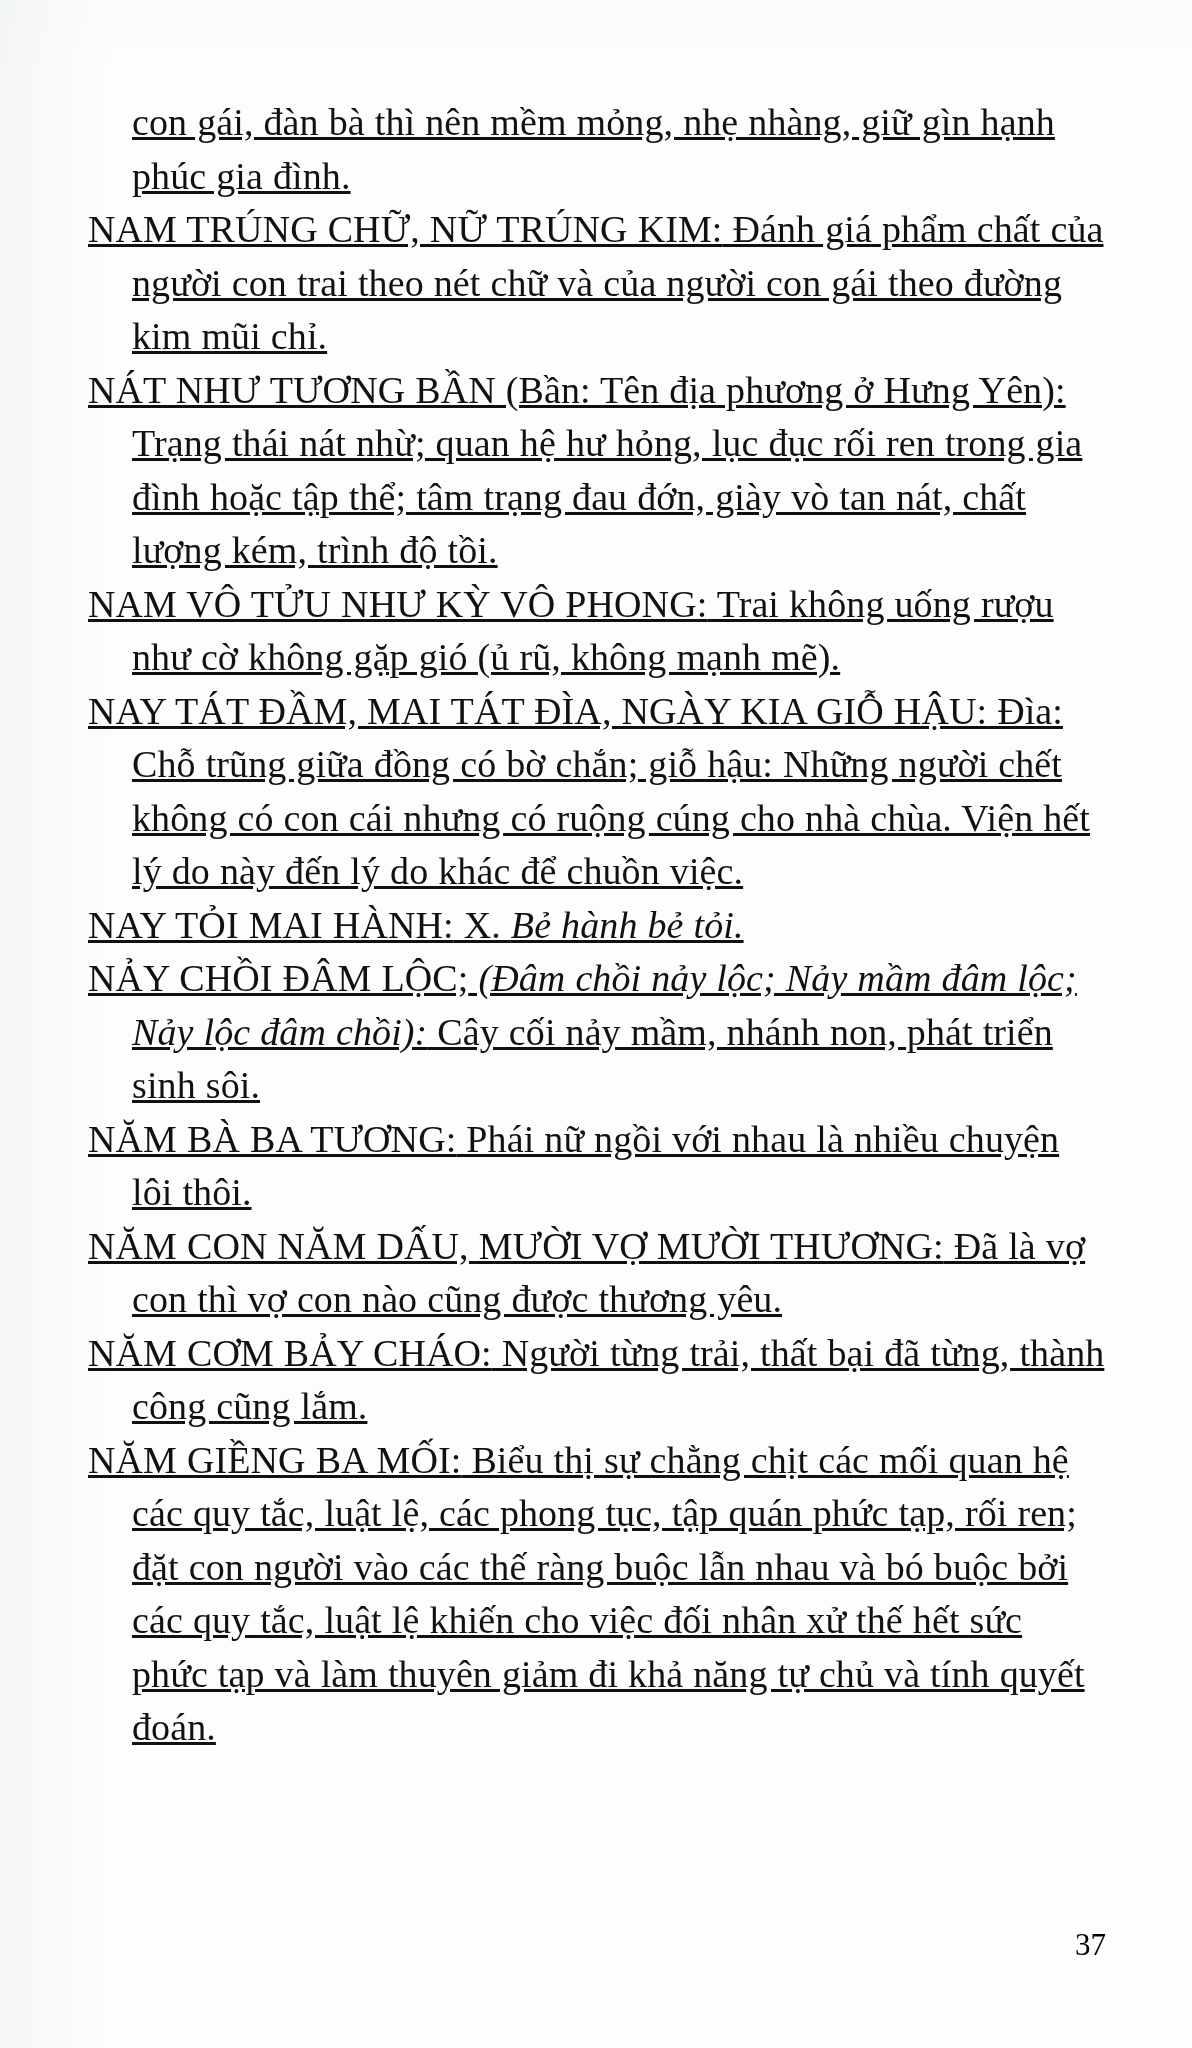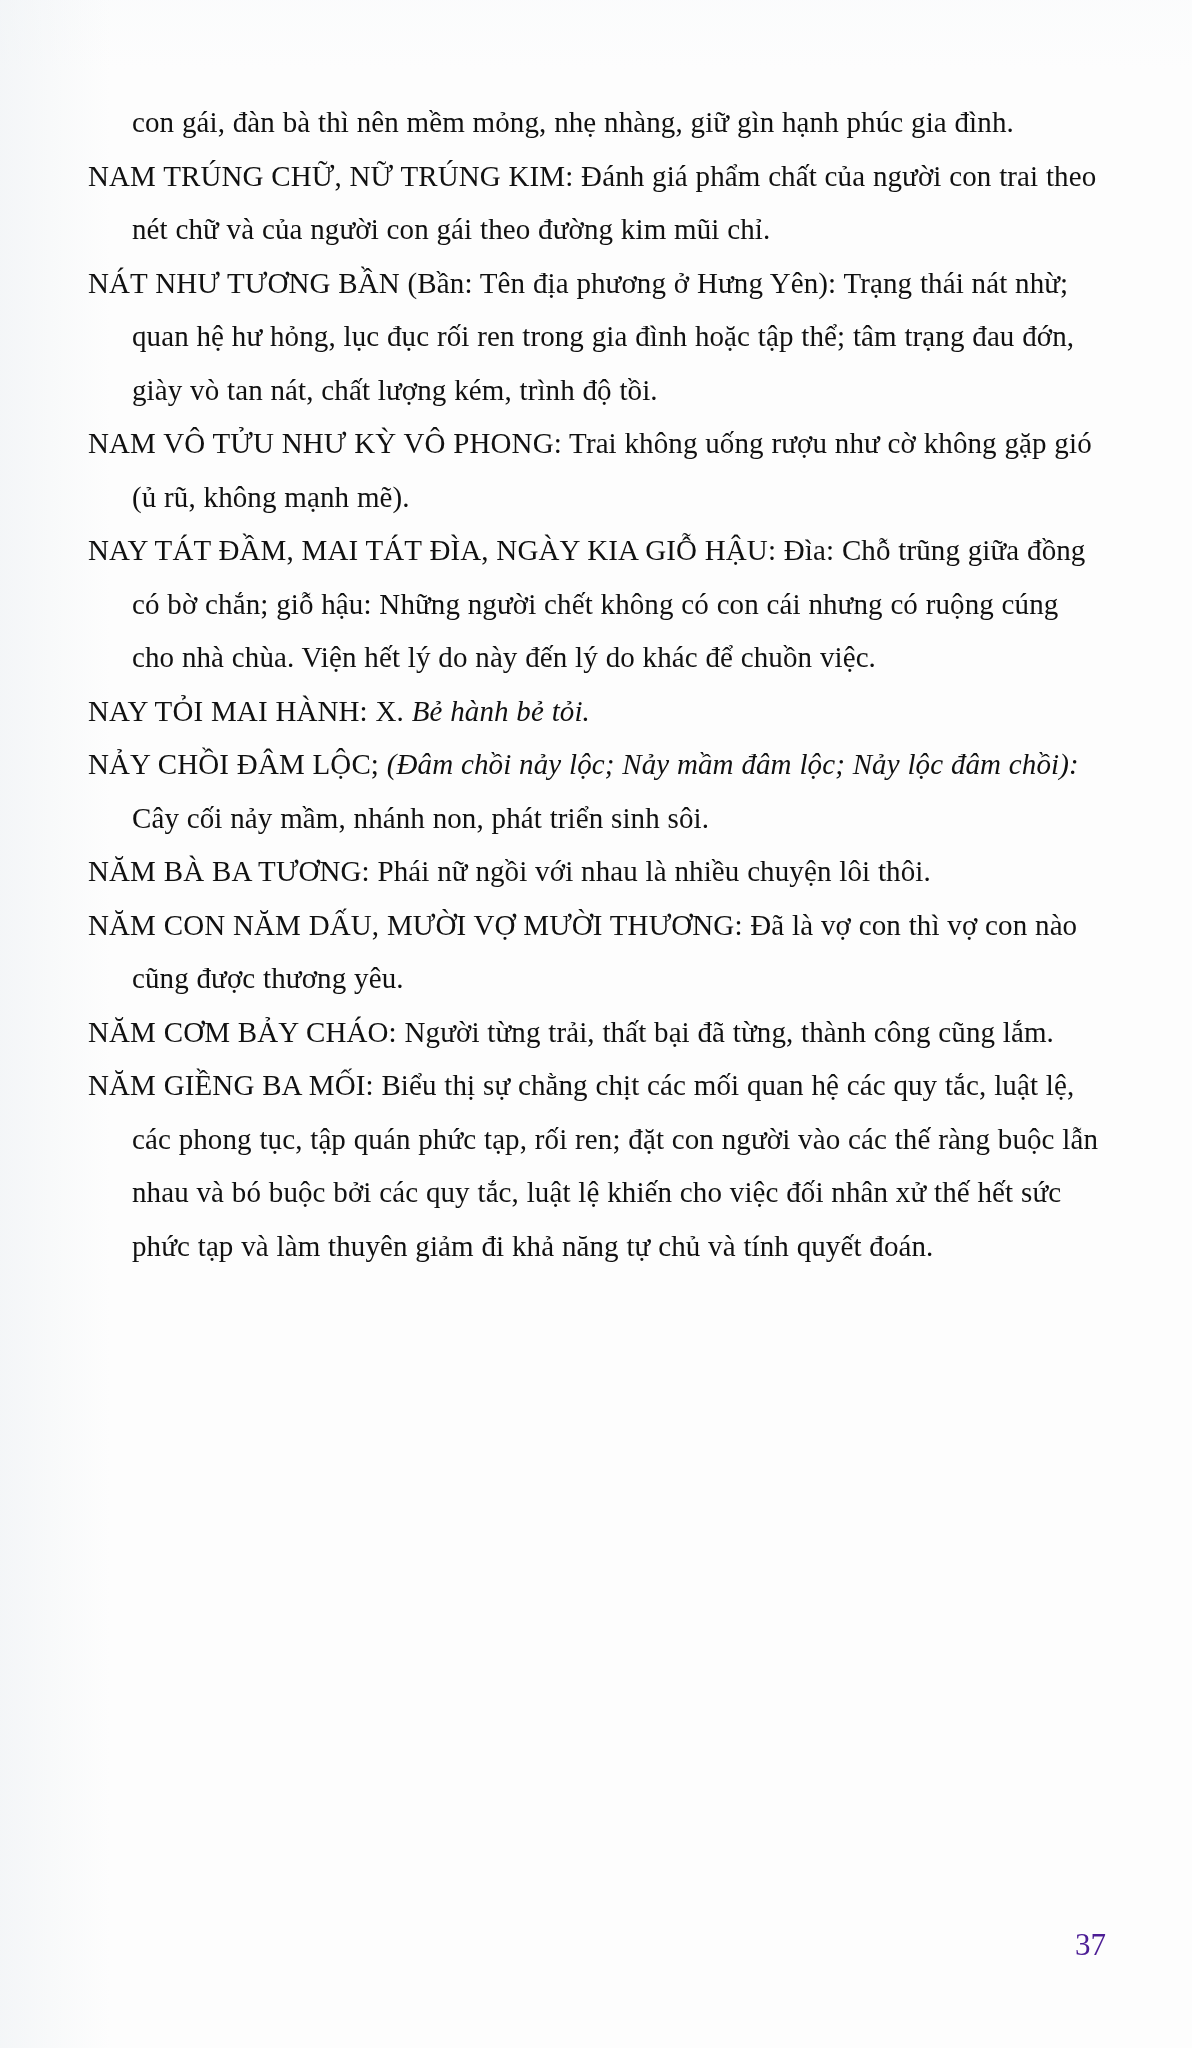--- a/index.html
+++ b/index.html
@@ -33,29 +33,30 @@
   }
 
   .text-column {
     position: absolute;
     left: 88px;
     top: 96px;
     width: 1018px;
   }
 
   .entry {
-    font-size: 29px;
+    font-size: 38px;
     line-height: 53.5px;
     text-align: justify;
     text-justify: inter-word;
     padding-left: 44px;
     text-indent: -44px;
     margin: 0 0 0 0;
     letter-spacing: 0.1px;
     word-spacing: 0.4px;
+    text-decoration: underline;
   }
   .entry.cont {
     text-indent: 0;
     padding-left: 44px;
   }
   .entry.last-line-left {
     text-align: left;
   }
 
   .headword {
@@ -65,21 +66,21 @@
     font-style: italic;
   }
 
   .page-number {
     position: absolute;
     right: 86px;
     bottom: 88px;
     font-size: 31px;
     line-height: 1;
     font-family: "Liberation Serif", "DejaVu Serif", serif;
-    color: #4c1d95;
+    color: #000000;
   }
 </style>
 </head>
 <body>
 
 <div class="page">
 
   <div class="text-column">
 
     <p class="entry cont last-line-left">

